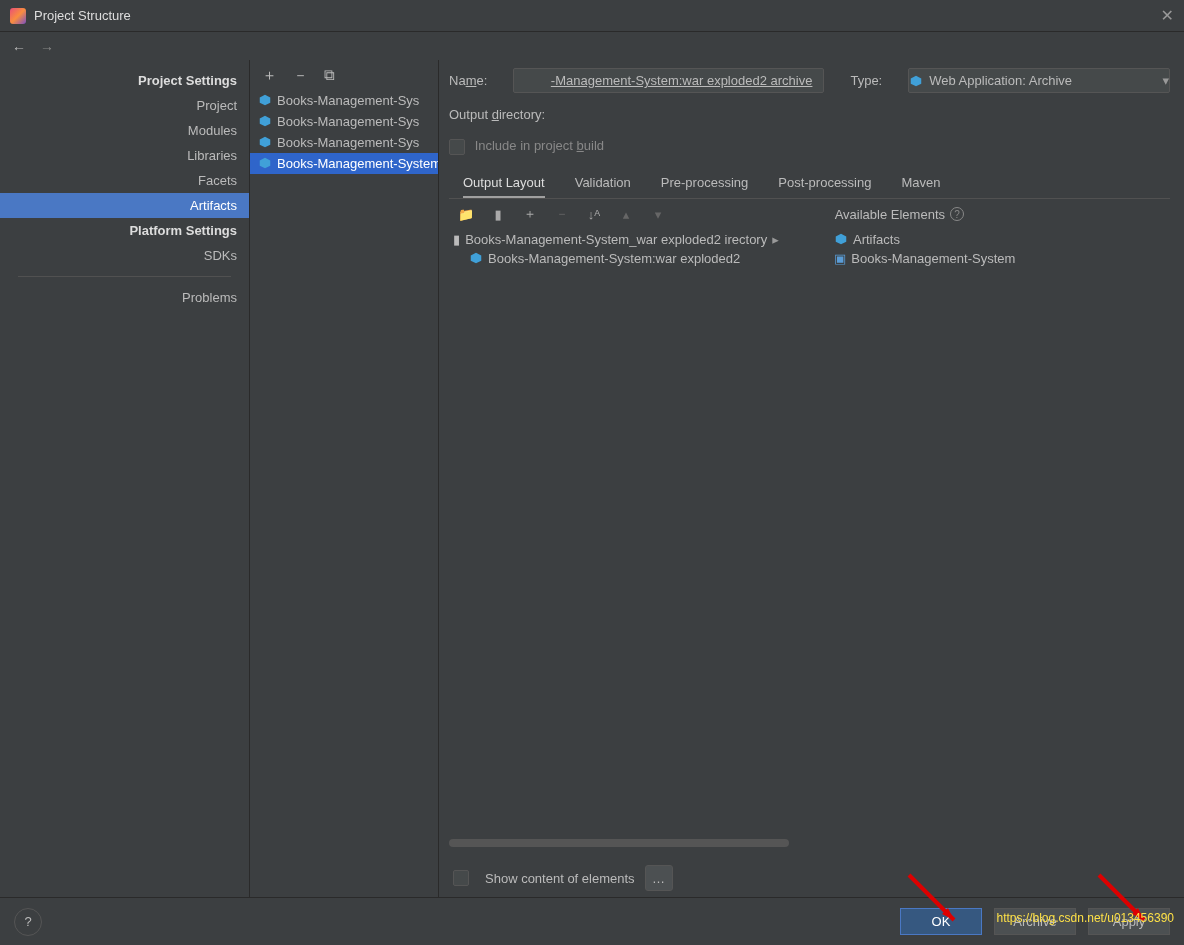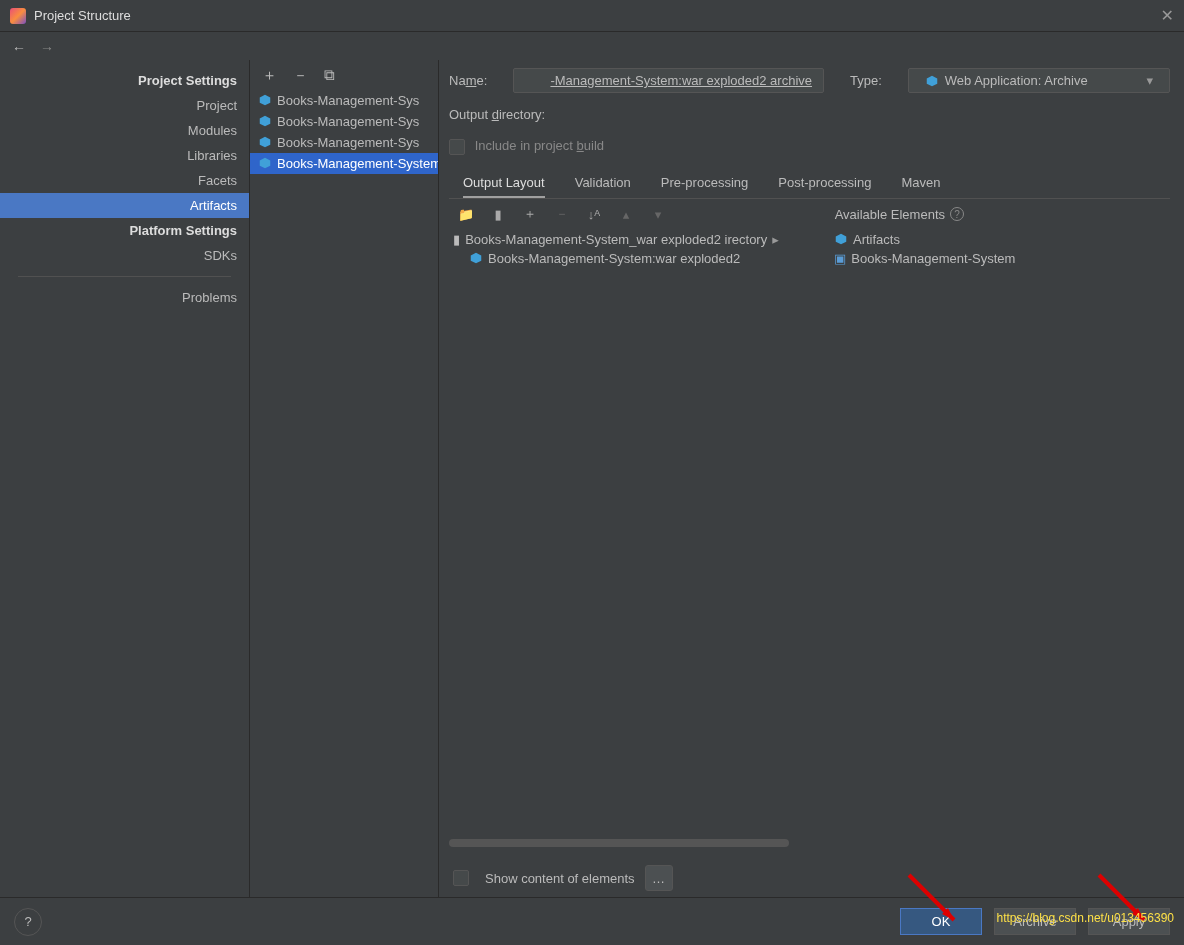--- a/index.html
+++ b/index.html
@@ -44,21 +44,21 @@
   .art-item{padding:3px 4px 3px 8px;white-space:nowrap;display:flex;gap:5px;cursor:pointer;}
   .art-item.selected{background:var(--accent-sel);color:#fff;}
   .art-icon{width:14px;height:14px;flex-shrink:0;}
   
   .content{flex:1;background:var(--bg);border-left:1px solid #2a2a2a;padding:8px 14px 0 10px;overflow:hidden;display:flex;flex-direction:column;}
   .row{display:flex;align-items:center;gap:26px;margin-bottom:14px;}
   .lbl{color:var(--text);white-space:nowrap;}
   .lbl u{text-decoration:underline;}
   .text-input{background:var(--input-bg);border:1px solid var(--border);color:var(--text);padding:4px 11px;border-radius:2px;text-decoration:underline;}
   .name-input{width:318px;text-align:right;}
-  .type-select{background:var(--input-bg);border:1px solid var(--border);color:var(--text);padding:4px 16px;border-radius:2px;width:268px;display:flex;align-items:center;gap:6px;position:relative;cursor:pointer;}
+  .type-select{background:var(--input-bg);border:1px solid var(--border);color:var(--text);padding:4px 0;border-radius:2px;width:268px;display:flex;align-items:center;gap:6px;position:relative;cursor:pointer;}
   .type-select .caret{margin-left:auto;color:#999;}
   .outdir{flex:1;display:flex;align-items:center;}
   .outdir-input{flex:1;background:var(--input-bg);border:1px solid var(--border);color:var(--text);padding:4px 8px;border-radius:2px 0 0 2px;white-space:nowrap;overflow:hidden;}
   .folder-btn{width:28px;height:26px;background:var(--input-bg);border:1px solid var(--border);border-left:none;border-radius:0 2px 2px 0;display:flex;align-items:center;justify-content:center;cursor:pointer;color:#999;}
   
   .chk{width:16px;height:16px;border:1px solid var(--border);background:var(--input-bg);border-radius:2px;display:inline-block;vertical-align:middle;margin-right:6px;}
   .chk-row{padding:2px 0;color:#888;}
   
   .tabs{display:flex;gap:30px;padding:4px 14px 0 14px;border-bottom:1px solid #515151;margin-top:8px;}
   .tab{padding:6px 0;color:var(--text);cursor:pointer;border-bottom:2px solid transparent;}

